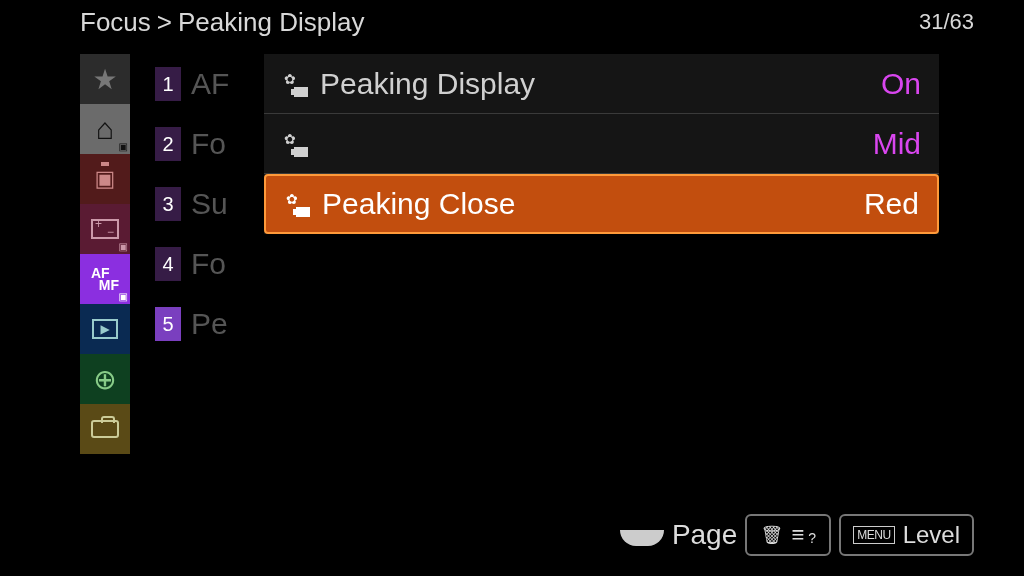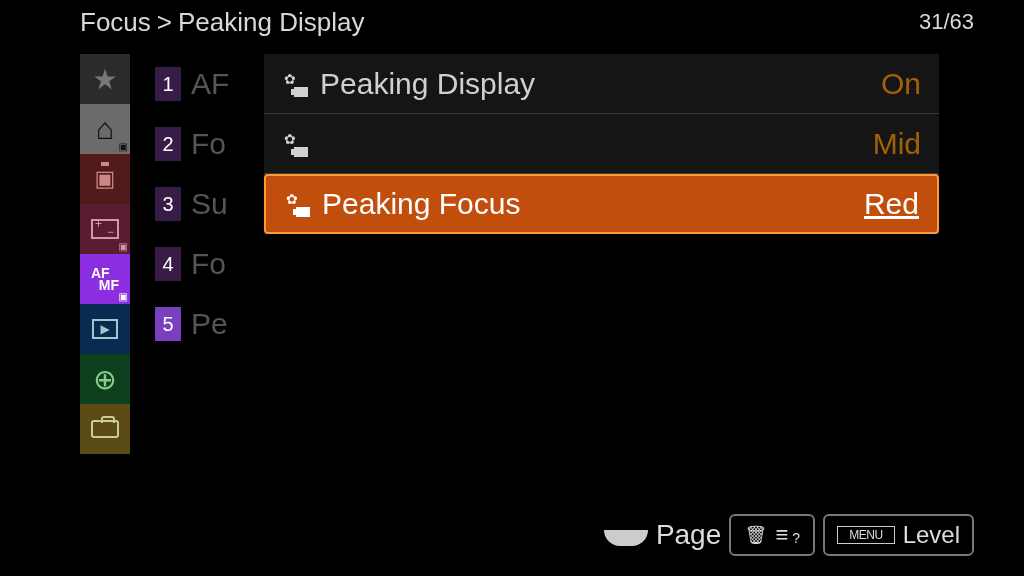--- a/index.html
+++ b/index.html
@@ -29,40 +29,40 @@
   .submenu-item { height: 60px; display: flex; align-items: center; gap: 10px; }
   .submenu-num { width: 26px; height: 34px; display: flex; align-items: center; justify-content: center; font-size: 20px; color: #fff; }
   .num-dim { background: #361c46; }
   .num-sel { background: #7a3fbf; }
   .submenu-label { font-size: 30px; color: #555; white-space: nowrap; overflow: hidden; }
 
   
   .panel { position: absolute; left: 264px; top: 54px; right: 85px; background: #151515; }
   .panel-row { height: 60px; display: flex; align-items: center; justify-content: space-between; padding: 0 18px; border-bottom: 1px solid #3a3a3a; font-size: 30px; }
   .panel-row .left { display: flex; align-items: center; gap: 12px; }
-  .panel-row .val-orange { color: #a16207; }
-  .panel-row .val-white { color: #fff; text-decoration: underline; }
+  .panel-row .val-orange { color: #d946ef; }
+  .panel-row .val-white { color: #fff; }
   .panel-row-selected { background: #c24e0e; border: 2px solid #ff9a3a; border-radius: 4px; color: #fff; }
   .panel-row-selected .val-white { color: #fff; }
 
   
   .cat-icon { width: 26px; height: 26px; position: relative; flex-shrink: 0; }
   .cat-icon .gear { position: absolute; left: 2px; top: 0; font-size: 14px; color: inherit; }
   .cat-icon .film { position: absolute; right: 0; bottom: 0; width: 14px; height: 10px; background: currentColor; }
   .cat-icon .film::before { content:""; position:absolute; left:-3px; top:2px; width:3px; height:6px; background: currentColor; }
 
   
   .bottombar { position: absolute; bottom: 18px; left: 0; right: 50px; height: 46px; display: flex; align-items: center; justify-content: flex-end; gap: 8px; }
   .page-ctrl { display: flex; align-items: center; gap: 8px; font-size: 28px; color: #ddd; }
   .wheel-icon { width: 44px; height: 16px; background: #ccc; border-radius: 0 0 22px 22px; margin-top:6px; }
   .btn { border: 2px solid #777; border-radius: 6px; height: 42px; display: flex; align-items: center; justify-content: center; gap: 8px; padding: 0 12px; font-size: 24px; color: #ddd; }
   .btn-help { width: 86px; }
   .btn-help .trash { font-size: 18px; }
   .btn-help .lines { font-size: 22px; }
-  .btn-close .menu-box { font-size: 12px; border:1px solid #ccc; padding: 1px 11px; letter-spacing: -0.5px; }
+  .btn-close .menu-box { font-size: 12px; border:1px solid #ccc; padding: 1px 3px; letter-spacing: -0.5px; }
 
   
   .icon-star::before { content:"★"; font-size:28px; }
   .icon-home::before { content:"⌂"; font-size:30px; }
   .icon-cam::before { content:"▣"; font-size:22px; }
   .icon-cam { position: relative; }
   .icon-cam::after { content:""; position:absolute; top:-4px; left:50%; margin-left:-4px; width:8px; height:4px; background:currentColor; }
   .icon-exp { width:28px; height:20px; border:2px solid currentColor; position:relative; }
   .icon-exp::before { content:"+"; position:absolute; top:-4px; left:2px; font-size:12px; }
   .icon-exp::after { content:"−"; position:absolute; bottom:-2px; right:3px; font-size:12px; }
@@ -160,21 +160,21 @@
           </span>
       </div>
       <span class="val-orange">Mid</span>
     </div>
     <div class="panel-row panel-row-selected">
       <div class="left">
         <span class="cat-icon">
             <span class="gear">✿</span>
             <span class="film"></span>
           </span>
-        <span>Peaking Focus</span>
+        <span>Peaking Close</span>
       </div>
       <span class="val-white">Red</span>
     </div>
   </div>
 
   <div class="bottombar">
     <div class="page-ctrl">
       <span class="wheel-icon"></span>
       <span>Page</span>
     </div>

